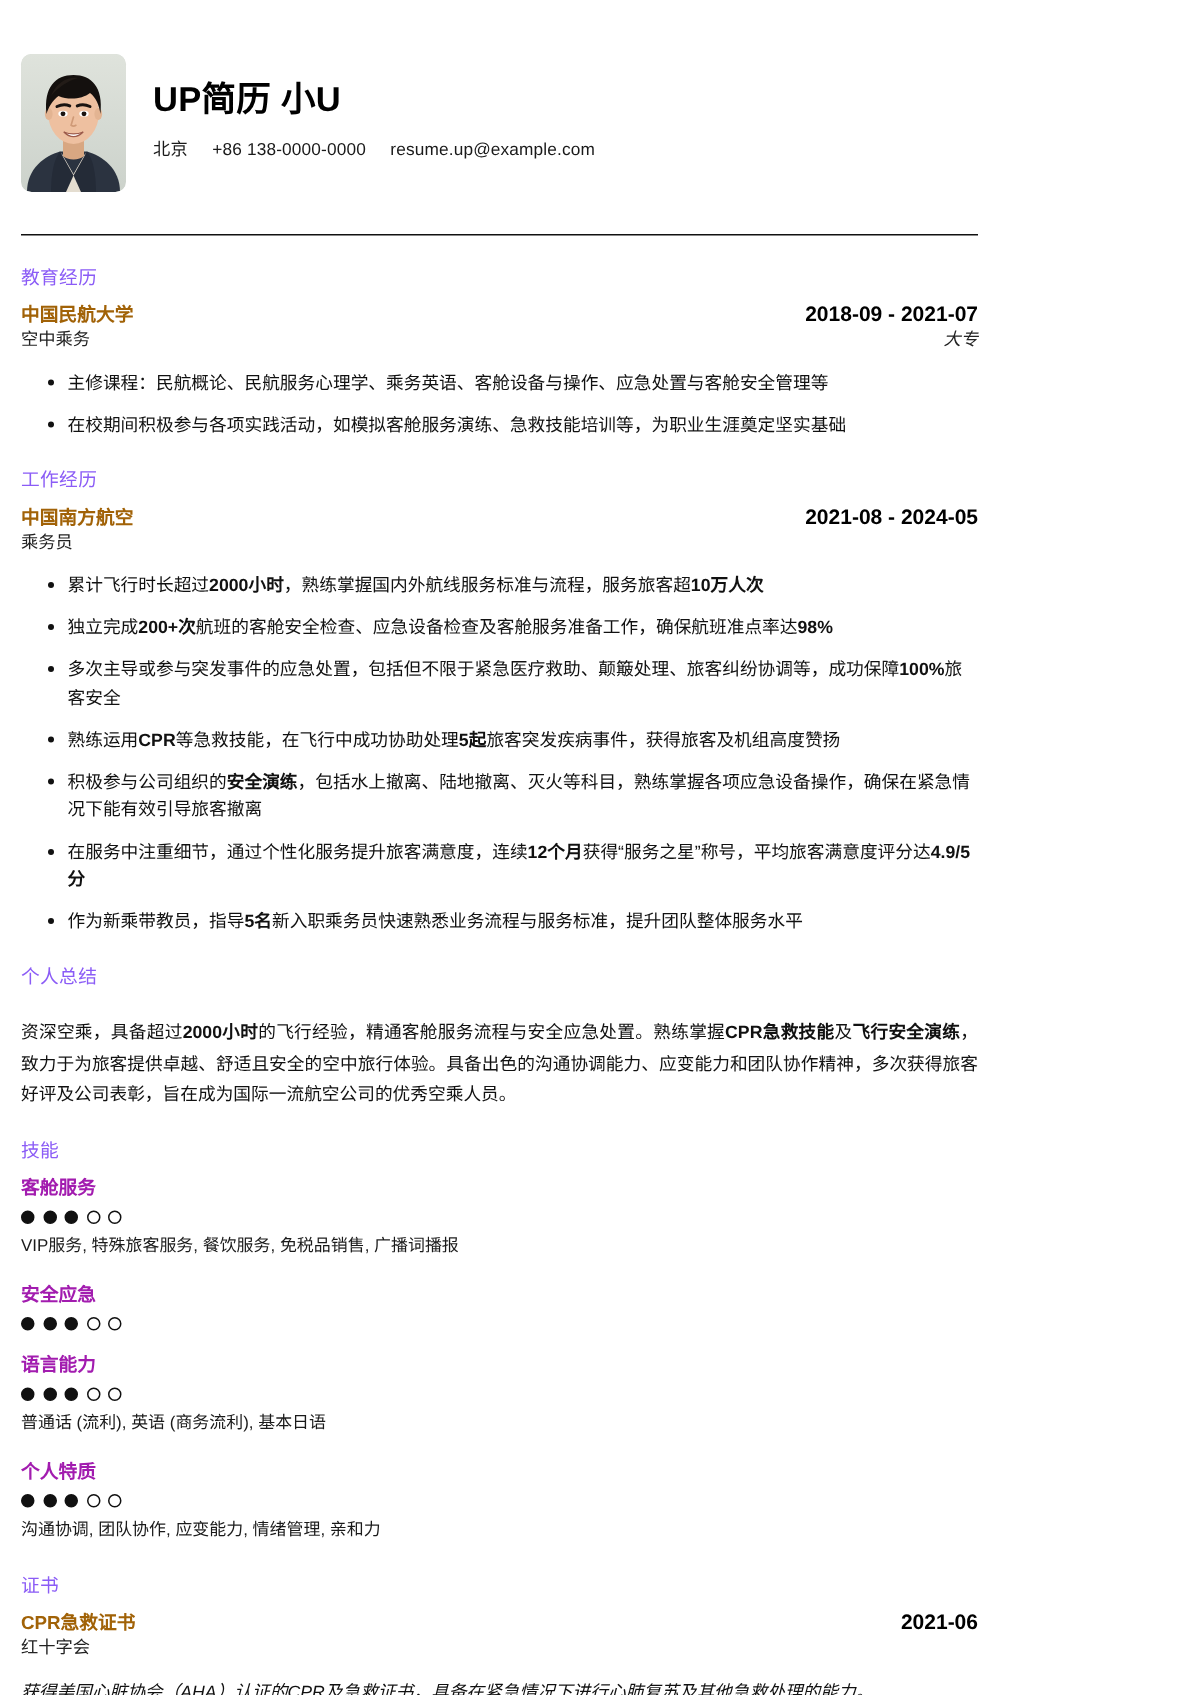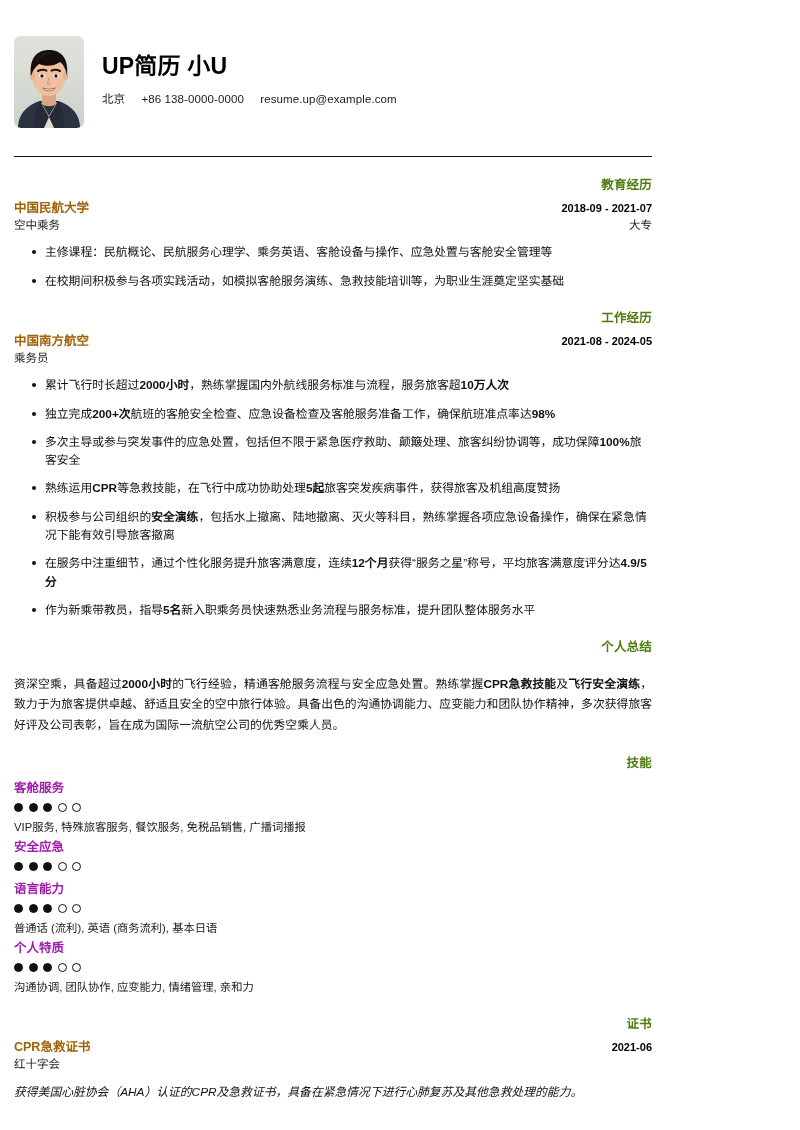--- a/index.html
+++ b/index.html
@@ -60,59 +60,59 @@
   .header-rule {
     border: 0;
     border-top: 1.6px solid #111;
     margin: 28px 0 0 0;
   }
 
   
   .section { margin-top: 17px; }
   .section-title {
     font-size: 12.5px;
-    font-weight: bold;
-    color: #4d7c0f;
+    font-weight: normal;
+    color: #8b5cf6;
     margin-bottom: 6px;
     letter-spacing: .2px;
-    text-align: right;
   }
 
   .entry { margin-bottom: 2px; }
 
   .entry-row {
     display: flex;
     justify-content: space-between;
     align-items: baseline;
     gap: 16px;
   }
   .entry-org {
     font-size: 12.5px;
     font-weight: bold;
     color: #a16207;
     line-height: 1.45;
   }
   .entry-date {
-    font-size: 11px;
+    font-size: 14px;
     font-weight: bold;
     color: #000;
     white-space: nowrap;
     line-height: 1.45;
   }
   .entry-sub {
     font-size: 11.5px;
     color: #222;
     line-height: 1.5;
   }
   .entry-sub-right {
     font-size: 11.5px;
     color: #222;
     white-space: nowrap;
     text-align: center;
     line-height: 1.5;
+    font-style: italic;
   }
 
   ul.bullets {
     list-style: none;
     margin: 9px 0 0 0;
     padding: 0;
   }
   ul.bullets li {
     position: relative;
     padding-left: 31px;
@@ -136,21 +136,21 @@
   
   .summary-text {
     font-size: 11.8px;
     line-height: 1.72;
     color: #111;
     text-align: justify;
     margin-top: 19px;
   }
 
   
-  .skill-group { }
+  .skill-group { margin-top: 12px; }
   .skill-group:first-of-type { margin-top: 4px; }
   .skill-name {
     font-size: 12.5px;
     font-weight: bold;
     color: #a21caf;
     margin-bottom: 7px;
   }
   .rating {
     display: flex;
     gap: 5.5px;

